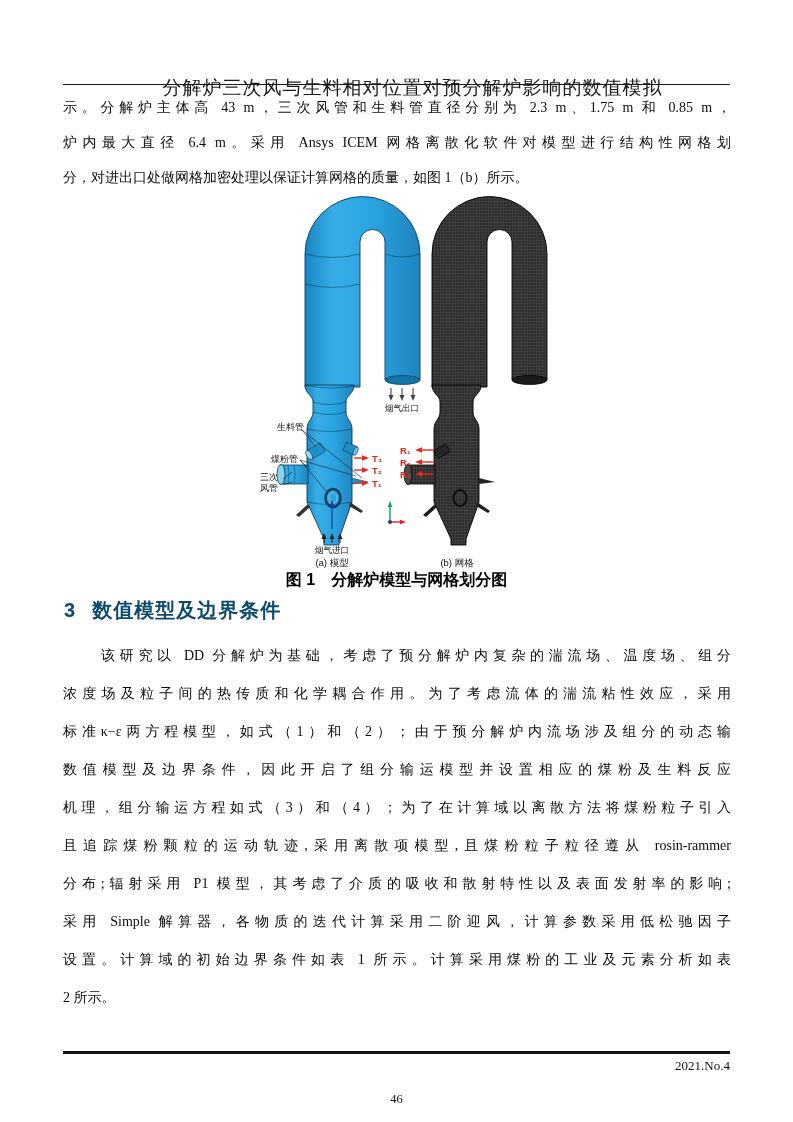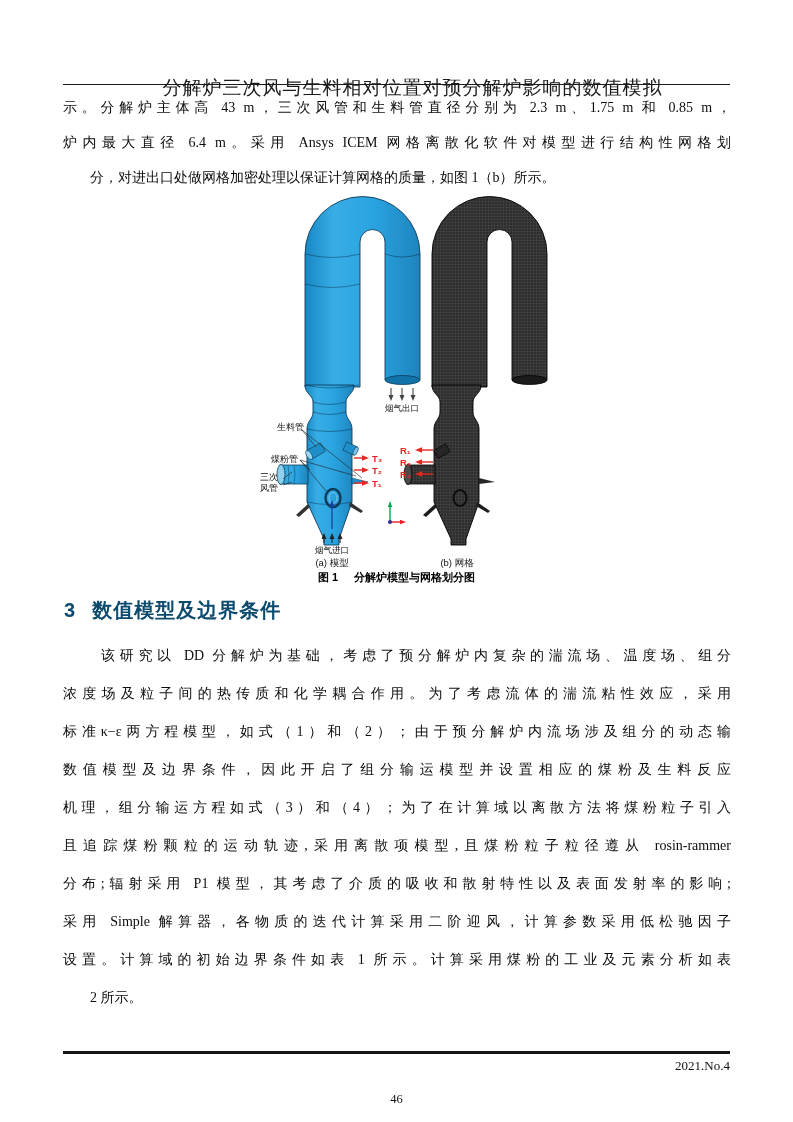--- a/index.html
+++ b/index.html
@@ -9,31 +9,31 @@
   }
   .hdr-title{
     position:absolute;top:59px;left:16px;width:100%;text-align:center;
     font-size:19px;letter-spacing:1px;color:#1a1a1a;margin-top:16px;
   }
   .hdr-rule{position:absolute;top:84px;left:63px;width:667px;border-top:1.6px solid #1a1a1a;}
   .para{position:absolute;left:63px;width:668px;font-size:14px;color:#0c0c0c;}
   .para1{top:90px;line-height:35px;}
   .para2{top:637px;line-height:38px;}
   .tline{white-space:pre;text-align:justify;text-align-last:justify;}
-  .tline.short{text-align-last:left;margin-left:27px;}
+  .tline.short{text-align-last:left;}
   .tline.indent{padding-left:38px;}
   .sec-head{
     position:absolute;top:597px;left:64px;font-family:"Liberation Sans","DejaVu Sans",sans-serif;
     font-weight:bold;font-size:20px;color:#0c4a6e;letter-spacing:1px;
   }
   .sec-head .num{margin-right:16px;}
   .fig-wrap{position:absolute;left:250px;top:192px;width:300px;height:378px;}
   .fig-caption{
     position:absolute;top:570px;left:0;width:100%;text-align:center;
-    font-family:"Liberation Sans","DejaVu Sans",sans-serif;font-weight:bold;font-size:11px;color:#000;
+    font-family:"Liberation Sans","DejaVu Sans",sans-serif;font-weight:bold;font-size:16px;color:#000;
   }
   .fig-caption .cap-label{margin-right:16px;}
   .ftr-rule{position:absolute;top:1051px;left:63px;width:667px;height:2.5px;background:#151515;}
   .ftr-page{position:absolute;top:1092px;left:63px;width:667px;text-align:center;font-size:12.5px;color:#111;}
   .ftr-issue{position:absolute;top:1058px;right:63px;font-size:13px;color:#111;}
   
   svg text{font-family:"Liberation Sans","DejaVu Sans",sans-serif;}
   .svg-lbl{font-size:9px;fill:#111;}
   .svg-lbl-sm{font-size:8.5px;fill:#111;}
   .svg-sub{font-size:9.5px;fill:#111;}

